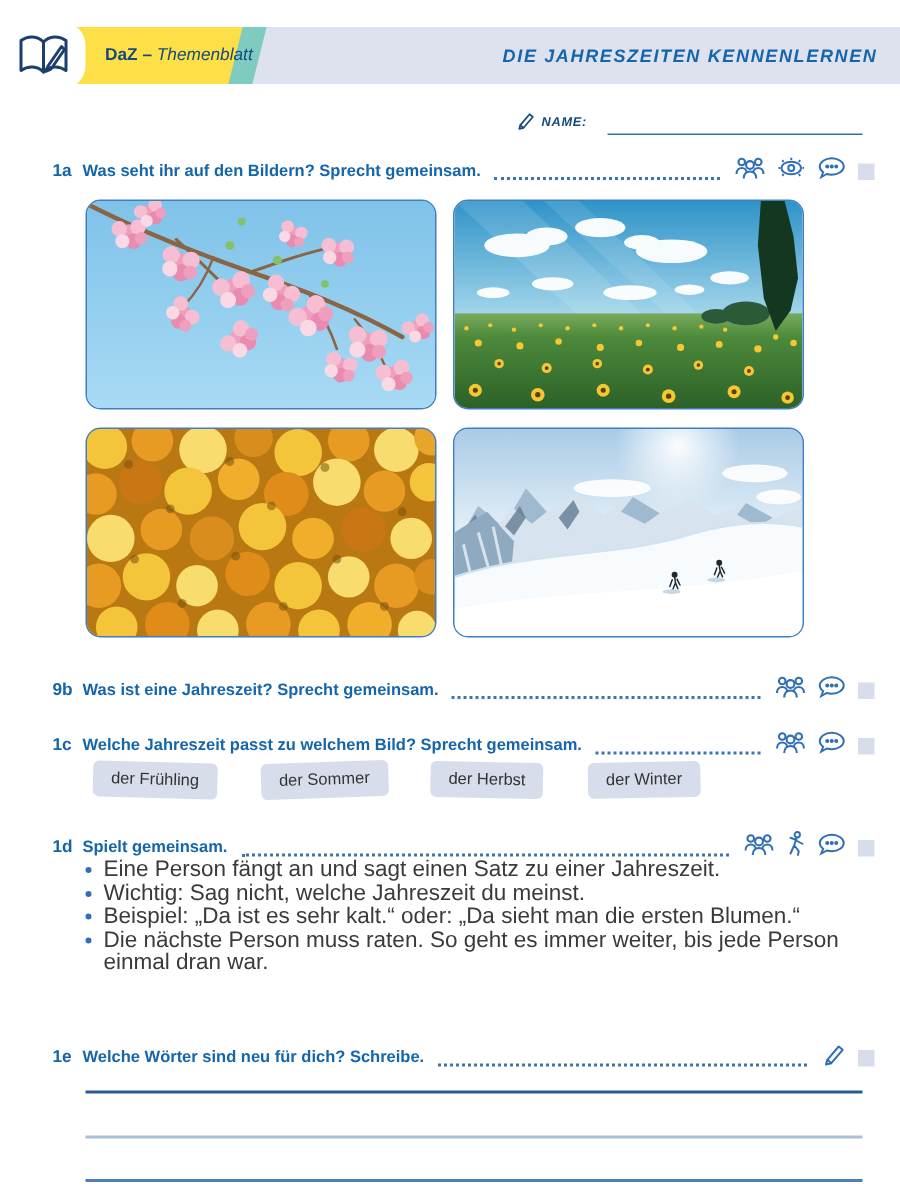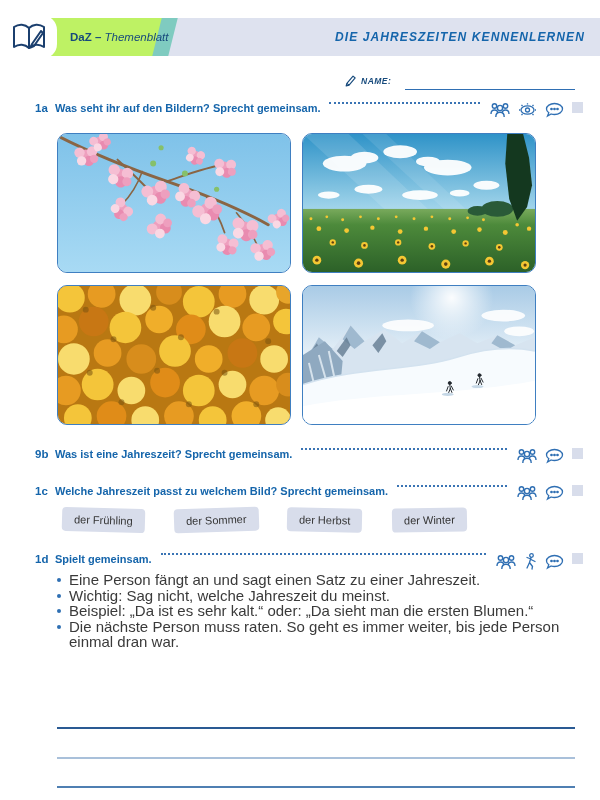--- a/index.html
+++ b/index.html
@@ -5,38 +5,38 @@
   html,body{margin:0;padding:0;background:#ffffff;}
   .page{position:relative;width:600px;height:800px;background:#ffffff;overflow:hidden;
         font-family:"Liberation Sans",sans-serif;}
 
   
   .band-lav{position:absolute;top:18px;left:176px;right:0;height:38px;background:#dee2ef;}
   .band-lav::before{content:'';position:absolute;left:-7px;top:0;width:16px;height:100%;
         background:#dee2ef;transform:skewX(-14deg);}
   .band-title{position:absolute;right:15px;top:0;height:38px;line-height:38px;
         font-size:12px;font-weight:bold;font-style:italic;letter-spacing:1.1px;color:#1565ab;}
-  .band-teal{position:absolute;top:18px;left:40px;width:126px;height:38px;background:#bef264;
+  .band-teal{position:absolute;top:18px;left:40px;width:126px;height:38px;background:#fde047;
         border-radius:10px 0 0 10px;z-index:2;}
   .band-teal::after{content:'';position:absolute;right:-7px;top:0;width:16px;height:100%;
         background:#7fcbc0;transform:skewX(-14deg);}
   .brand{position:absolute;left:30px;top:0;height:38px;line-height:38px;font-size:11.5px;
         color:#174a7c;white-space:nowrap;z-index:3;}
   .brand b{font-style:normal;font-weight:bold;}
   .brand i{font-style:italic;}
   .logo-box{position:absolute;top:15px;left:0;width:57px;height:44px;background:#ffffff;
         border-radius:0 15px 15px 0;z-index:4;display:flex;align-items:center;justify-content:center;}
 
   
   .name-row{position:absolute;top:74px;left:344px;display:flex;align-items:center;gap:4px;}
   .name-label{font-size:8.5px;font-weight:bold;font-style:italic;color:#174a7c;letter-spacing:.5px;}
   .name-line{position:absolute;top:89px;left:405px;width:170px;border-top:1.6px solid #2f6fb3;}
 
   
-  .task{position:absolute;left:35px;right:17px;height:18px;display:flex;align-items:flex-start;}
+  .task{position:absolute;left:35px;right:17px;height:18px;display:flex;align-items:flex-end;}
   .tnum{color:#1565ab;font-weight:bold;font-size:11.5px;width:20px;flex:0 0 auto;}
   .thead{color:#1565ab;font-weight:bold;font-size:11px;margin-right:9px;white-space:nowrap;}
   .leader{flex:1 1 auto;height:0;border-top:2px dotted #3a74b4;margin-right:10px;}
   .irow{display:flex;align-items:center;gap:8px;flex:0 0 auto;}
   .marker{width:11px;height:11px;background:#d8ddeb;flex:0 0 auto;}
 
   
   .photo-grid{position:absolute;left:57px;top:133px;width:479px;display:grid;
         grid-template-columns:234px 234px;grid-column-gap:11px;grid-row-gap:12px;}
   .photo{width:234px;height:140px;border:1.6px solid #3f7fc1;border-radius:10px;overflow:hidden;
@@ -490,18 +490,32 @@
     <div class="bullet-row">
         <span class="dot"></span>
         <span>Beispiel: „Da ist es sehr kalt.“ oder: „Da sieht man die ersten Blumen.“</span>
       </div>
     <div class="bullet-row">
         <span class="dot"></span>
         <span>Die nächste Person muss raten. So geht es immer weiter, bis jede Person einmal dran war.</span>
       </div>
   </div>
 
+  <div class="task" style="top:693px;">
+    <span class="tnum">1e</span>
+    <span class="thead">Welche Wörter sind neu für dich? Schreibe.</span>
+    <span class="leader"></span>
+    <span class="irow">
+      <svg class="icon" width="16" height="16" viewBox="0 0 18 18">
+        <g fill="none" stroke="#2f6fb3" stroke-width="1.5" stroke-linejoin="round">
+          <path d="M4,13 L12.5,3 L15.5,5.5 L7,15.5 Z"></path>
+          <path d="M4,13 L3,16.5 L7,15.5"></path>
+        </g>
+      </svg>
+    </span>
+    <span class="marker" style="margin-left:8px;"></span>
+  </div>
 
   <div class="wline wl1"></div>
   <div class="wline wl2"></div>
   <div class="wline wl3"></div>
 
 </div>
 
 </body></html>

